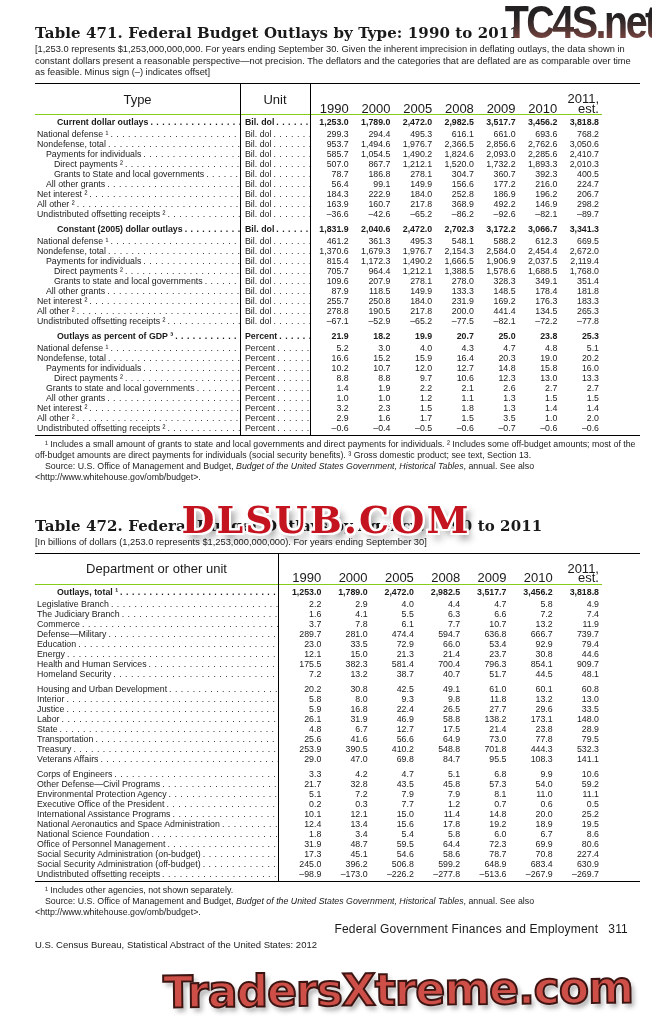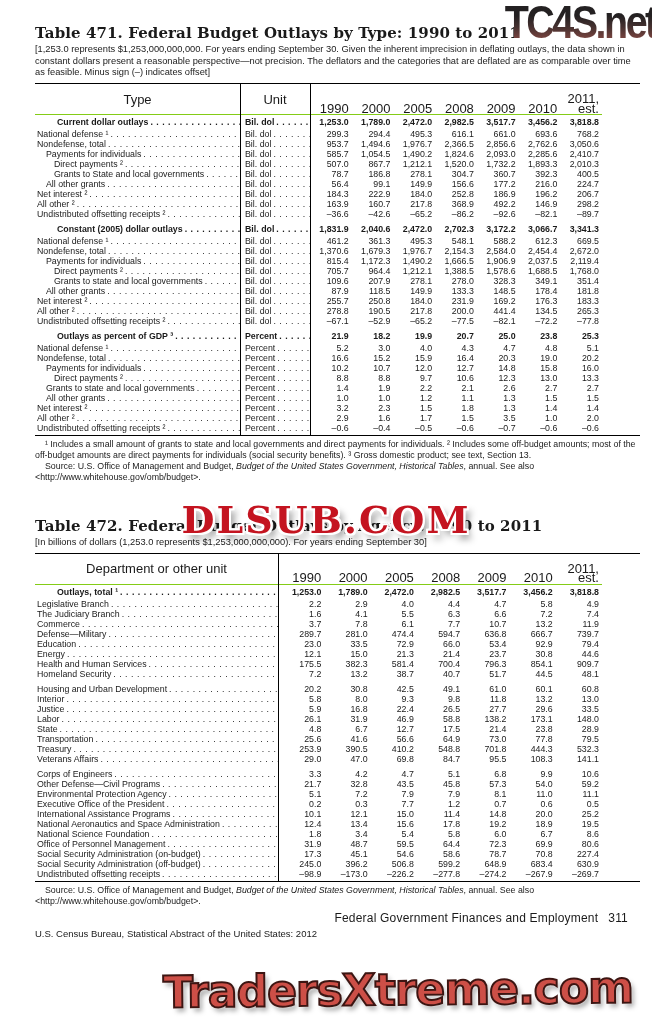--- a/index.html
+++ b/index.html
@@ -995,28 +995,29 @@
         </div>
         <div class="trow t472grid">
           <div class="cell label i0">
             <span class="lbl">Undistributed offsetting receipts</span>
             <span class="dots"></span>
           </div>
           <div class="cell num">–98.9</div>
           <div class="cell num">–173.0</div>
           <div class="cell num">–226.2</div>
           <div class="cell num">–277.8</div>
-          <div class="cell num">–274.2</div>
+          <div class="cell num">–513.6</div>
           <div class="cell num">–267.9</div>
           <div class="cell num">–269.7</div>
         </div>
       </div>
   </div>
 
   <div class="fnblock">
+    <p>¹ Includes other agencies, not shown separately.</p>
     <p><span>Source: U.S. Office of Management and Budget, </span><i>Budget of the United States Government, Historical Tables</i><span>, annual. See also &lt;http://www.whitehouse.gov/omb/budget&gt;.</span></p>
   </div>
 
   <div class="footer-chapter">
     <span>Federal Government Finances and Employment</span><span class="pageno">311</span>
   </div>
   <div class="footer-bureau">U.S. Census Bureau, Statistical Abstract of the United States: 2012</div>
 
 </div>
 

